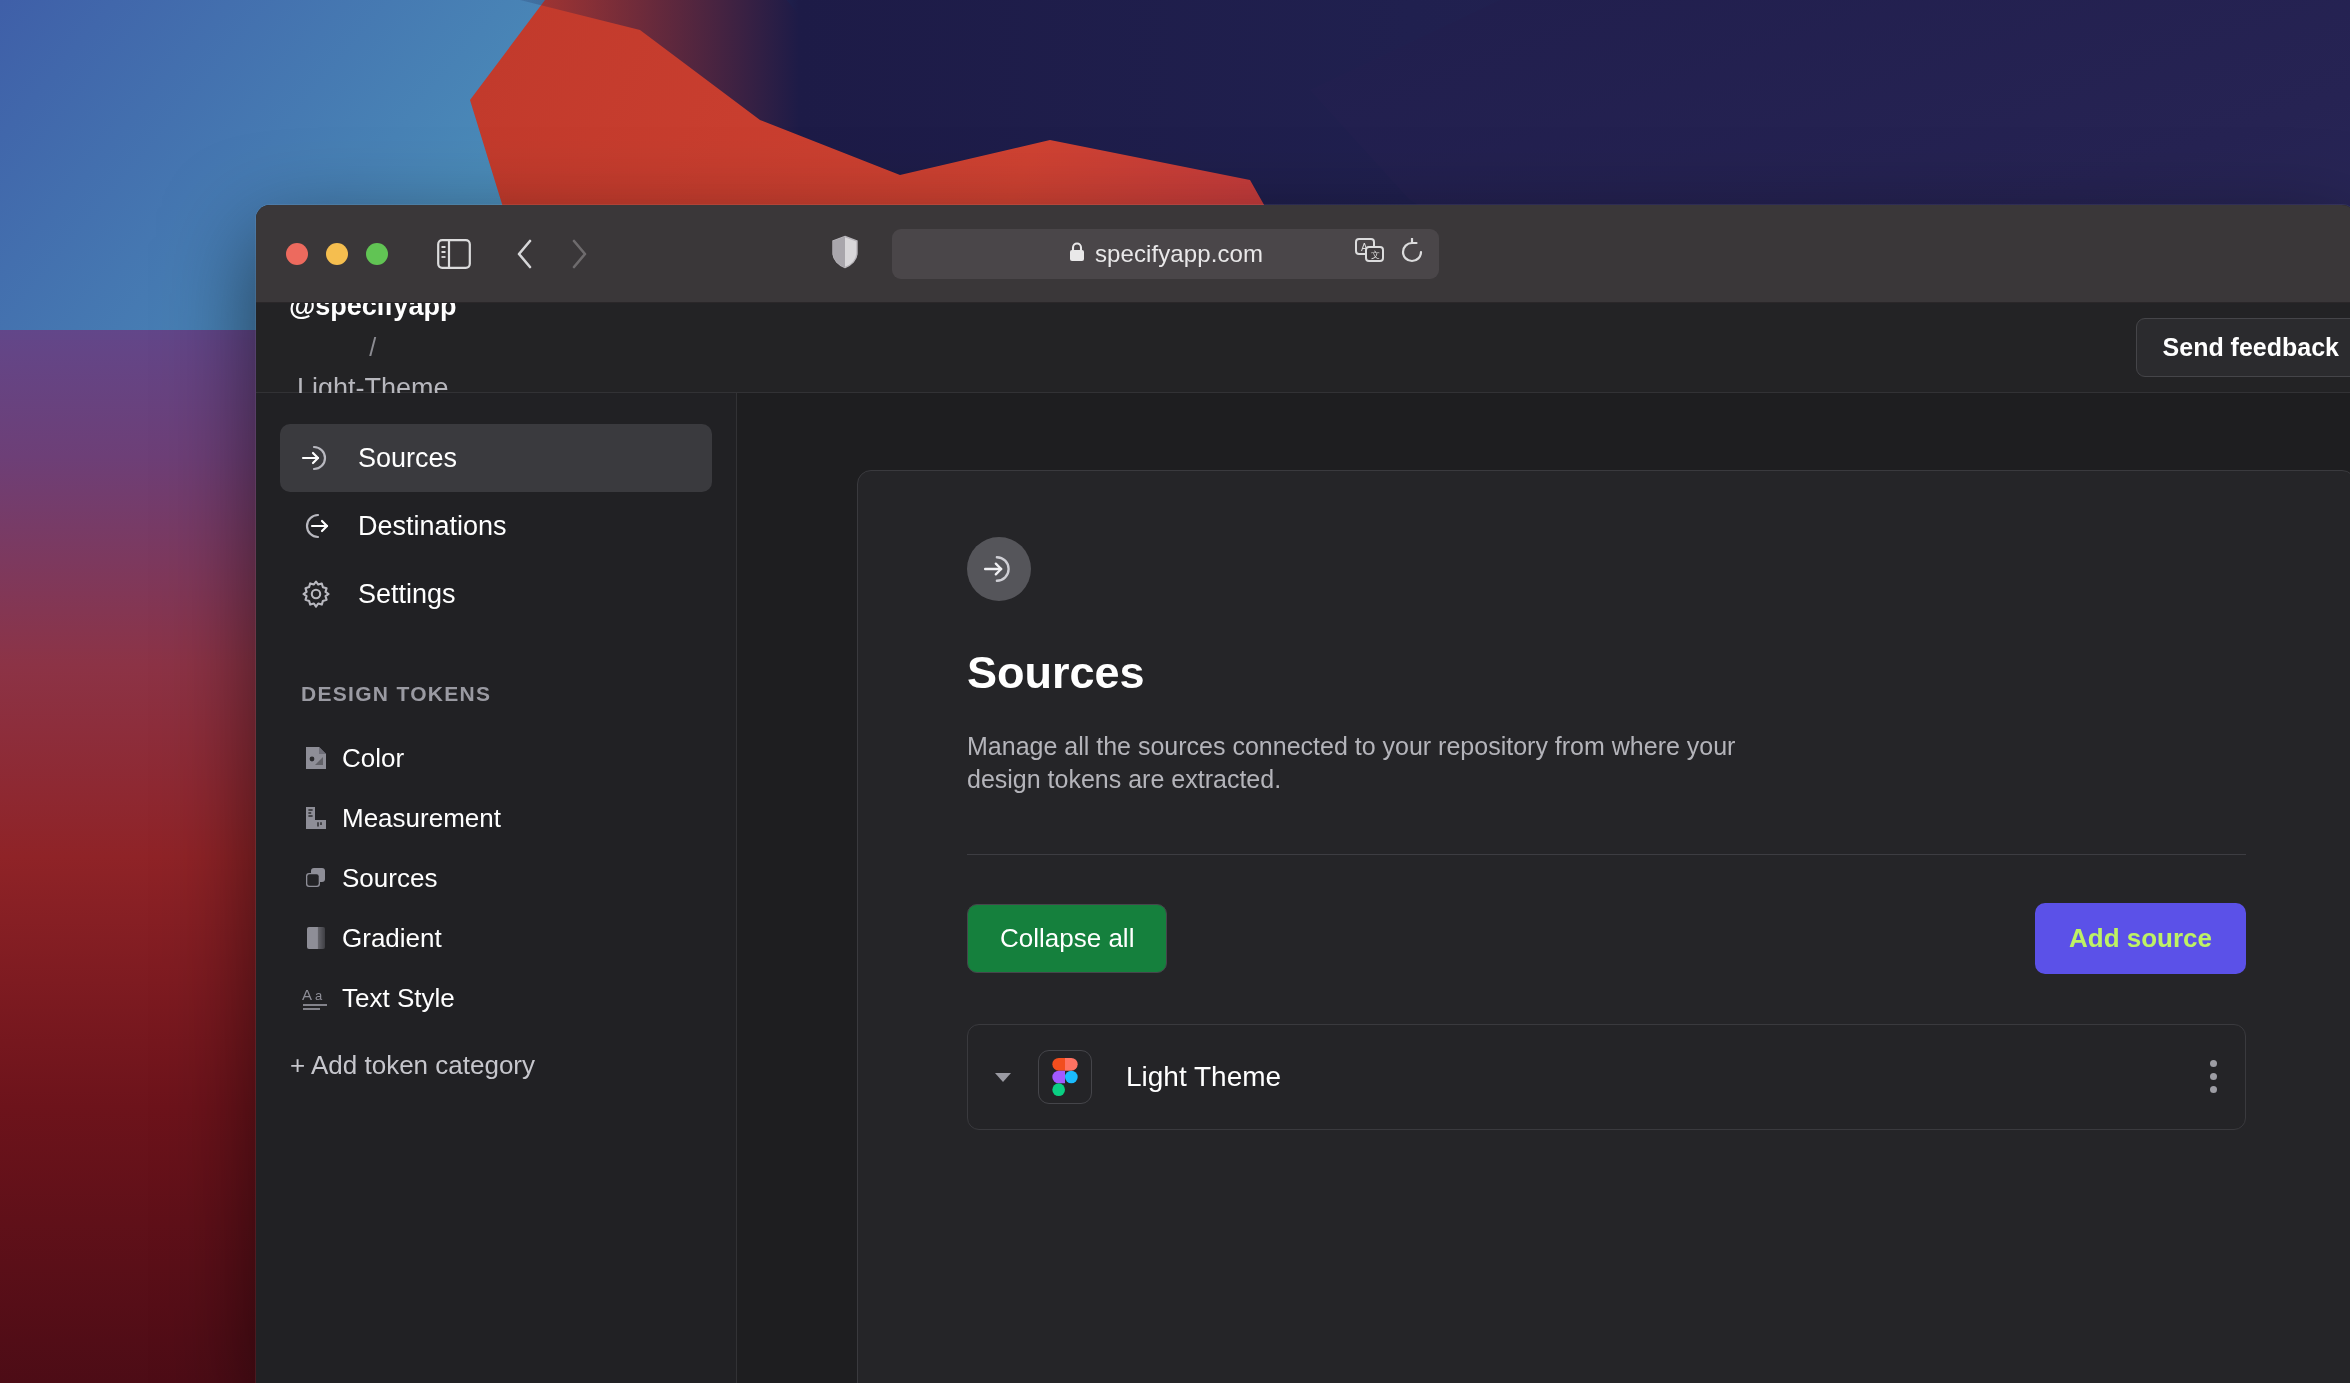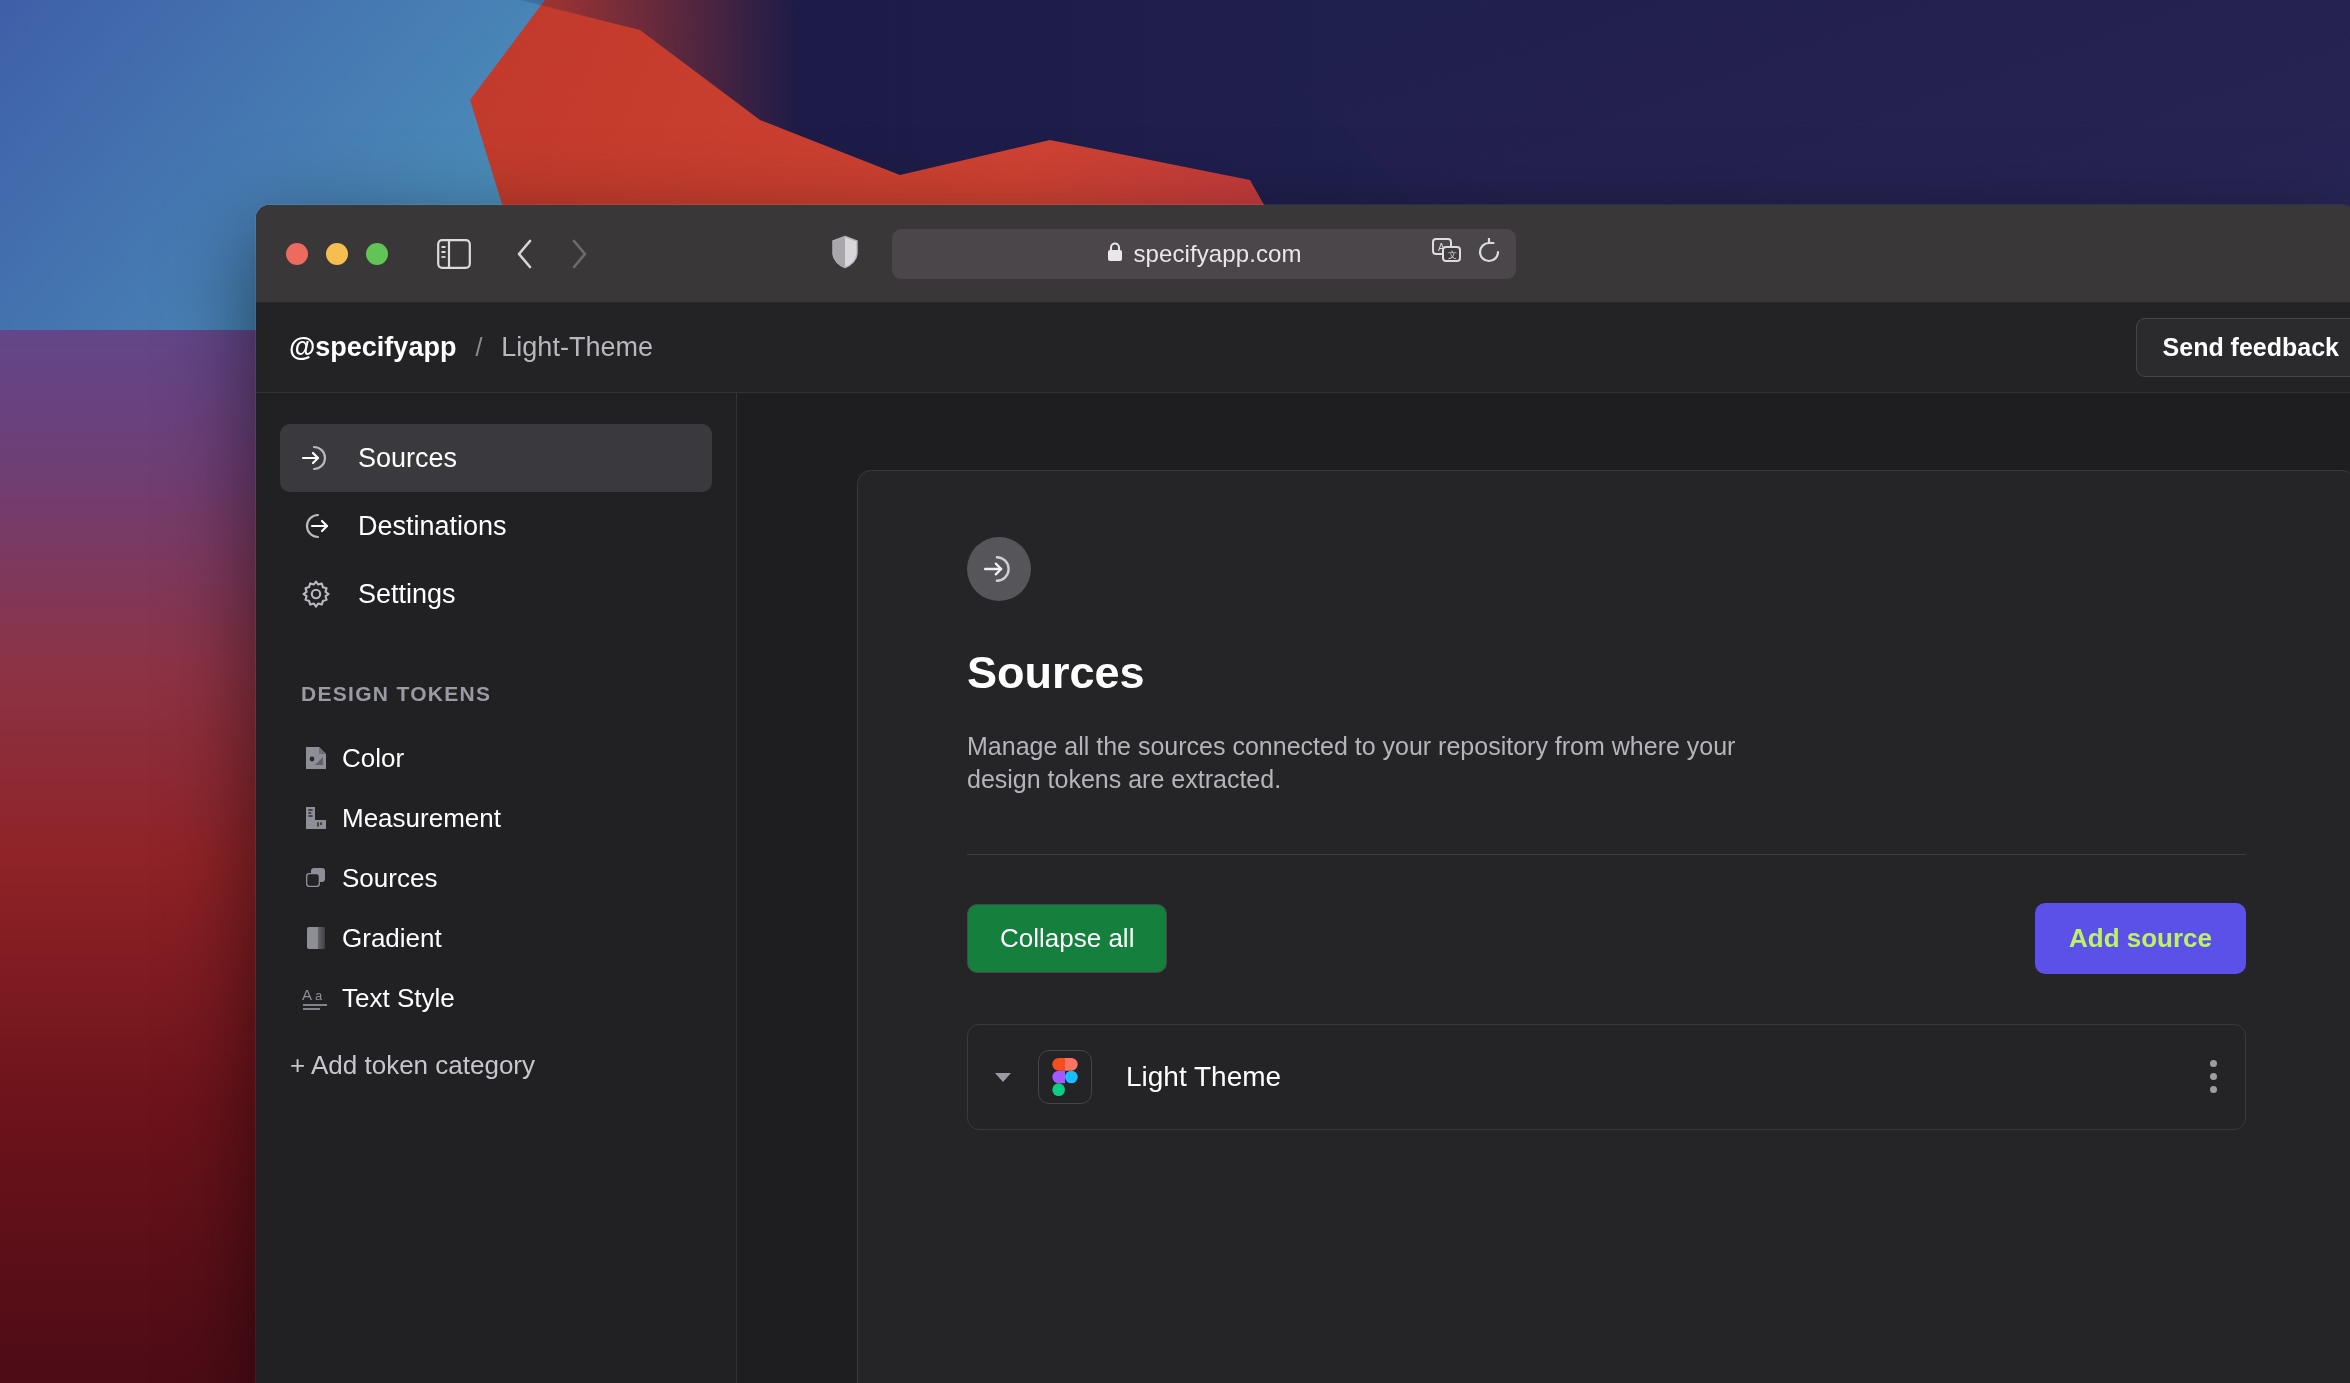--- a/index.html
+++ b/index.html
@@ -62,36 +62,36 @@
   .l-green { background:#61c454; }
 
   #sidebar-toggle { margin-left:49px; display:flex; align-items:center; }
   #nav-arrows { margin-left:40px; display:flex; gap:26px; align-items:center; }
   .nav-arrow { width:28px; height:34px; display:flex; align-items:center; justify-content:center; }
 
   #shield-btn { position:absolute; left:575px; top:50%; transform:translateY(-50%); }
 
   #urlbar {
     position:absolute; left:636px; top:50%; transform:translateY(-50%);
-    width:624px; height:50px; border-radius:9px;
+    width:547px; height:50px; border-radius:9px;
     background:#4a4649;
     display:flex; align-items:center; justify-content:center;
   }
   #url-center { display:flex; align-items:center; gap:9px; }
   #url-text { color:#e9e8e9; font-size:24px; letter-spacing:0.1px; }
   #url-right { position:absolute; right:14px; display:flex; align-items:center; gap:14px; }
 
   
   #app-header {
     height:90px; background:#232325;
     display:flex; align-items:center; justify-content:space-between;
     padding:0 0 0 33px;
     border-bottom:1px solid #323235;
   }
-  #breadcrumb { display:flex; align-items:center; gap:19px; }
+  #breadcrumb { display:flex; align-items:center; gap:11px;flex-direction:column; }
   #bc-org { color:#ffffff; font-size:27px; font-weight:bold; }
   #bc-sep { color:#8c8c92; font-size:25px; }
   #bc-proj { color:#b7b7bd; font-size:27px; }
   #send-feedback {
     margin-right:-10px;
     background:#2b2b2e; color:#ffffff;
     border:1px solid #454549; border-radius:9px;
     font-size:25px; font-weight:bold;
     padding:14px 26px;
     font-family:"Liberation Sans", sans-serif;

